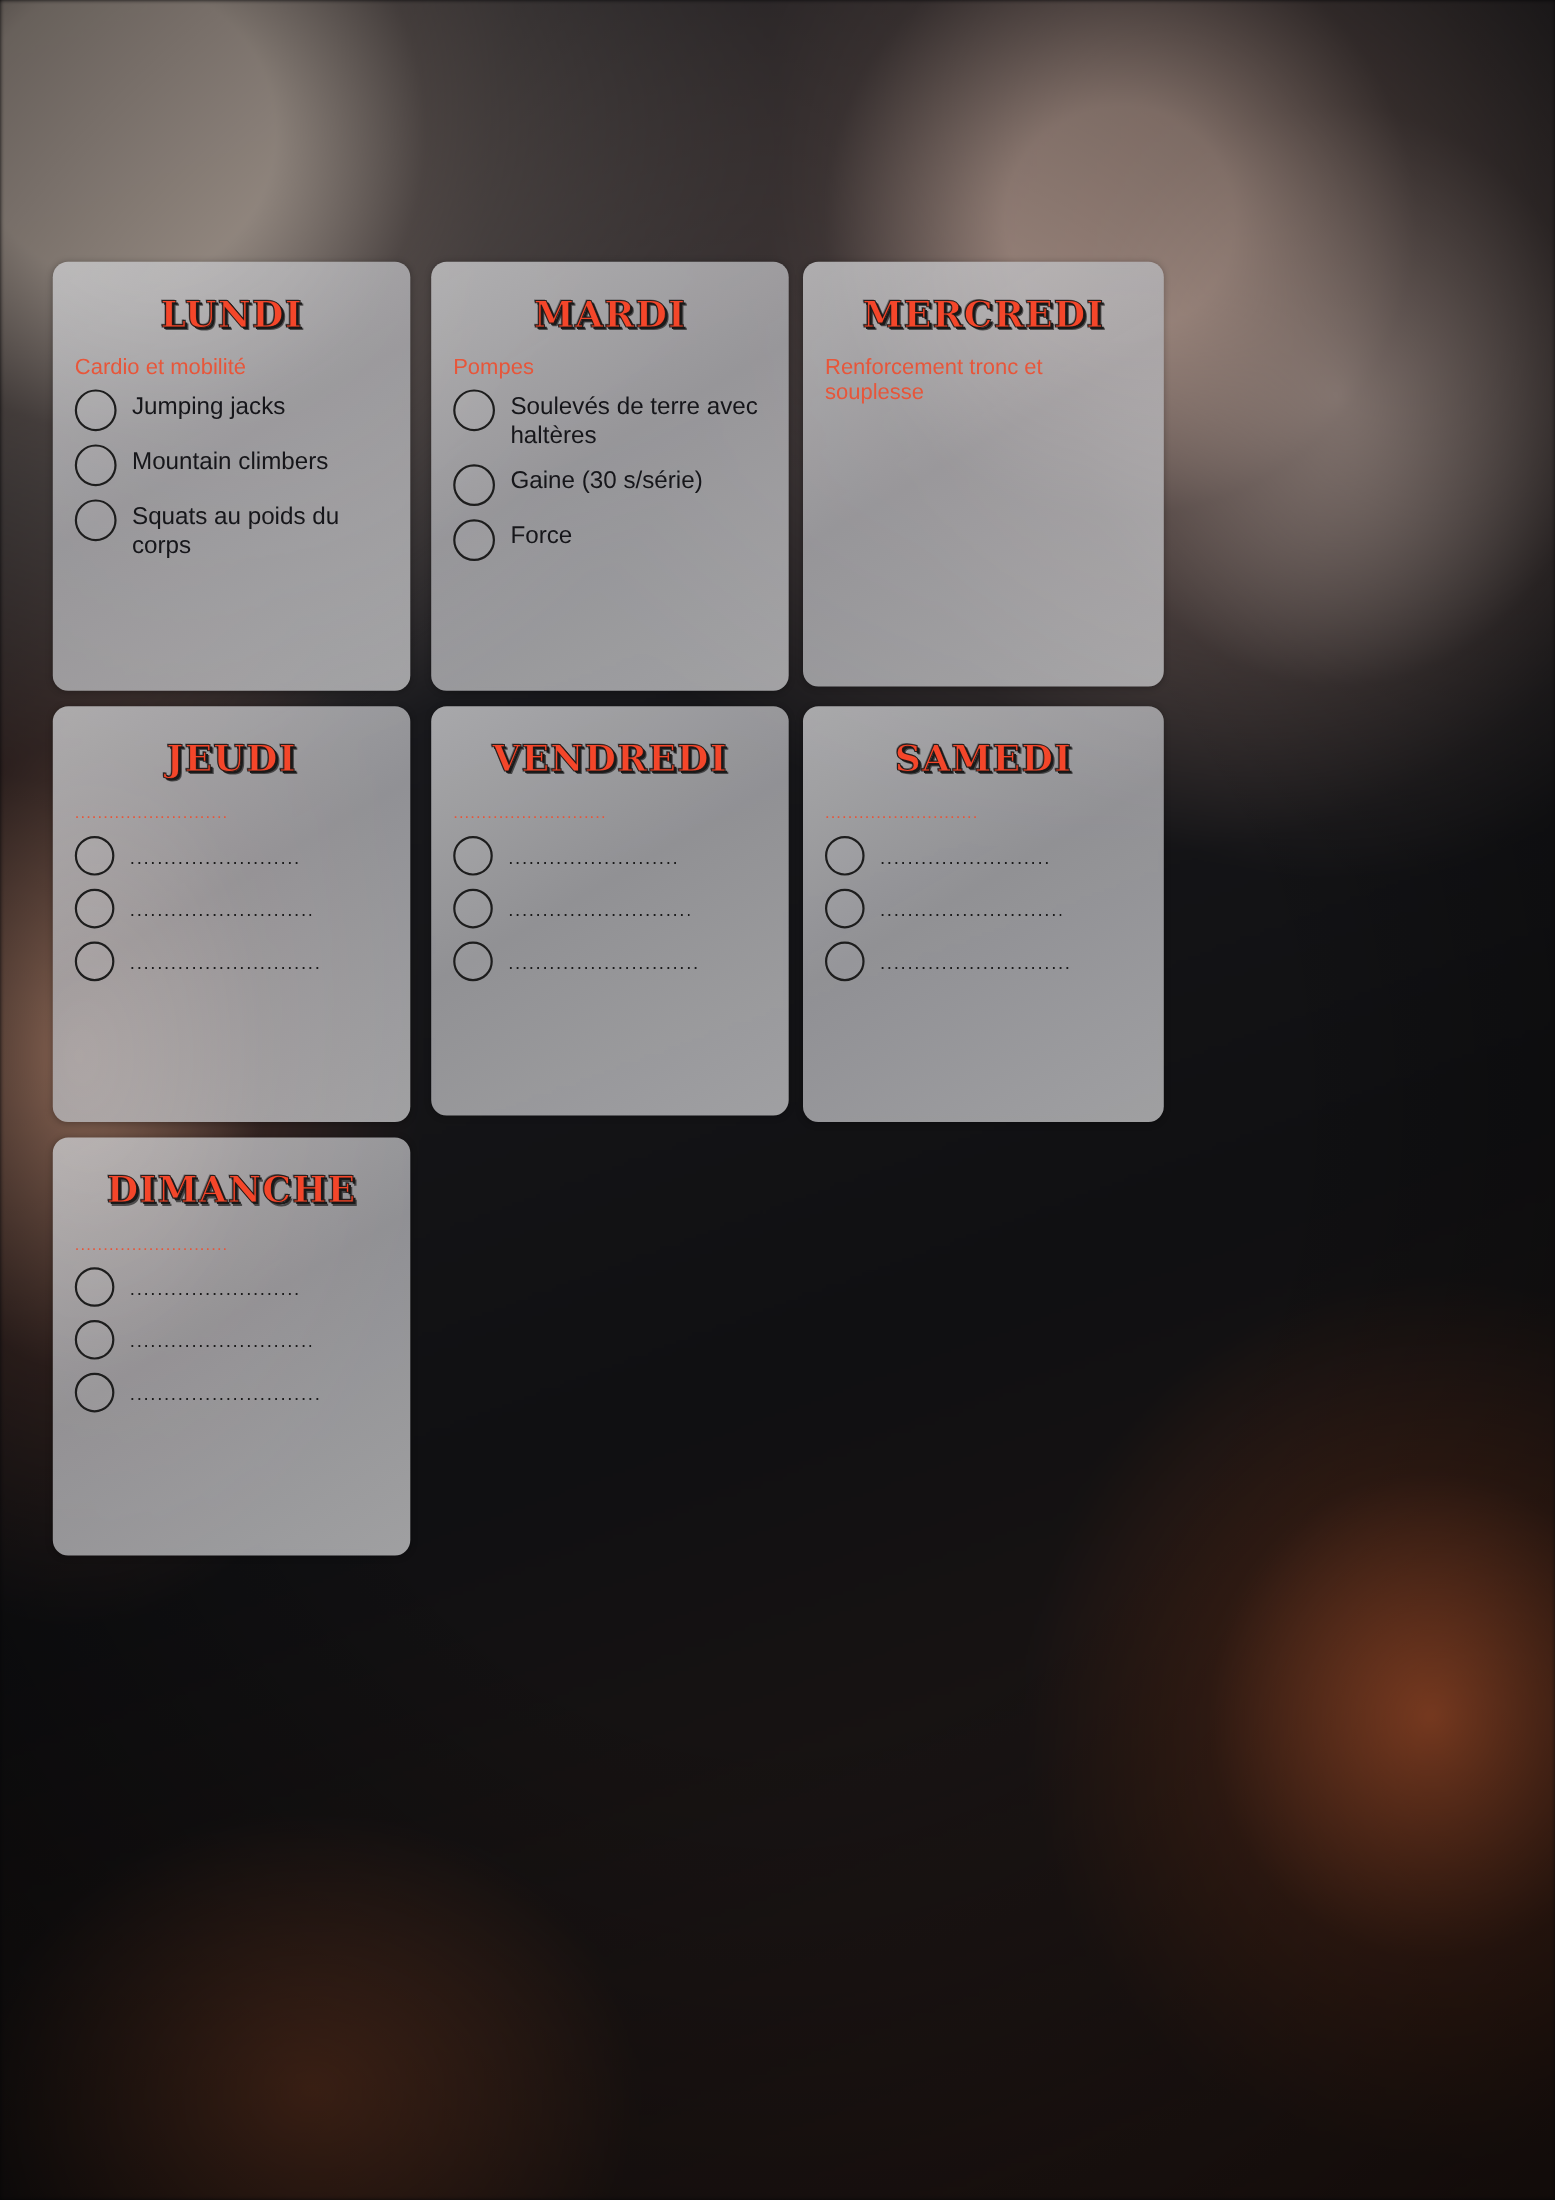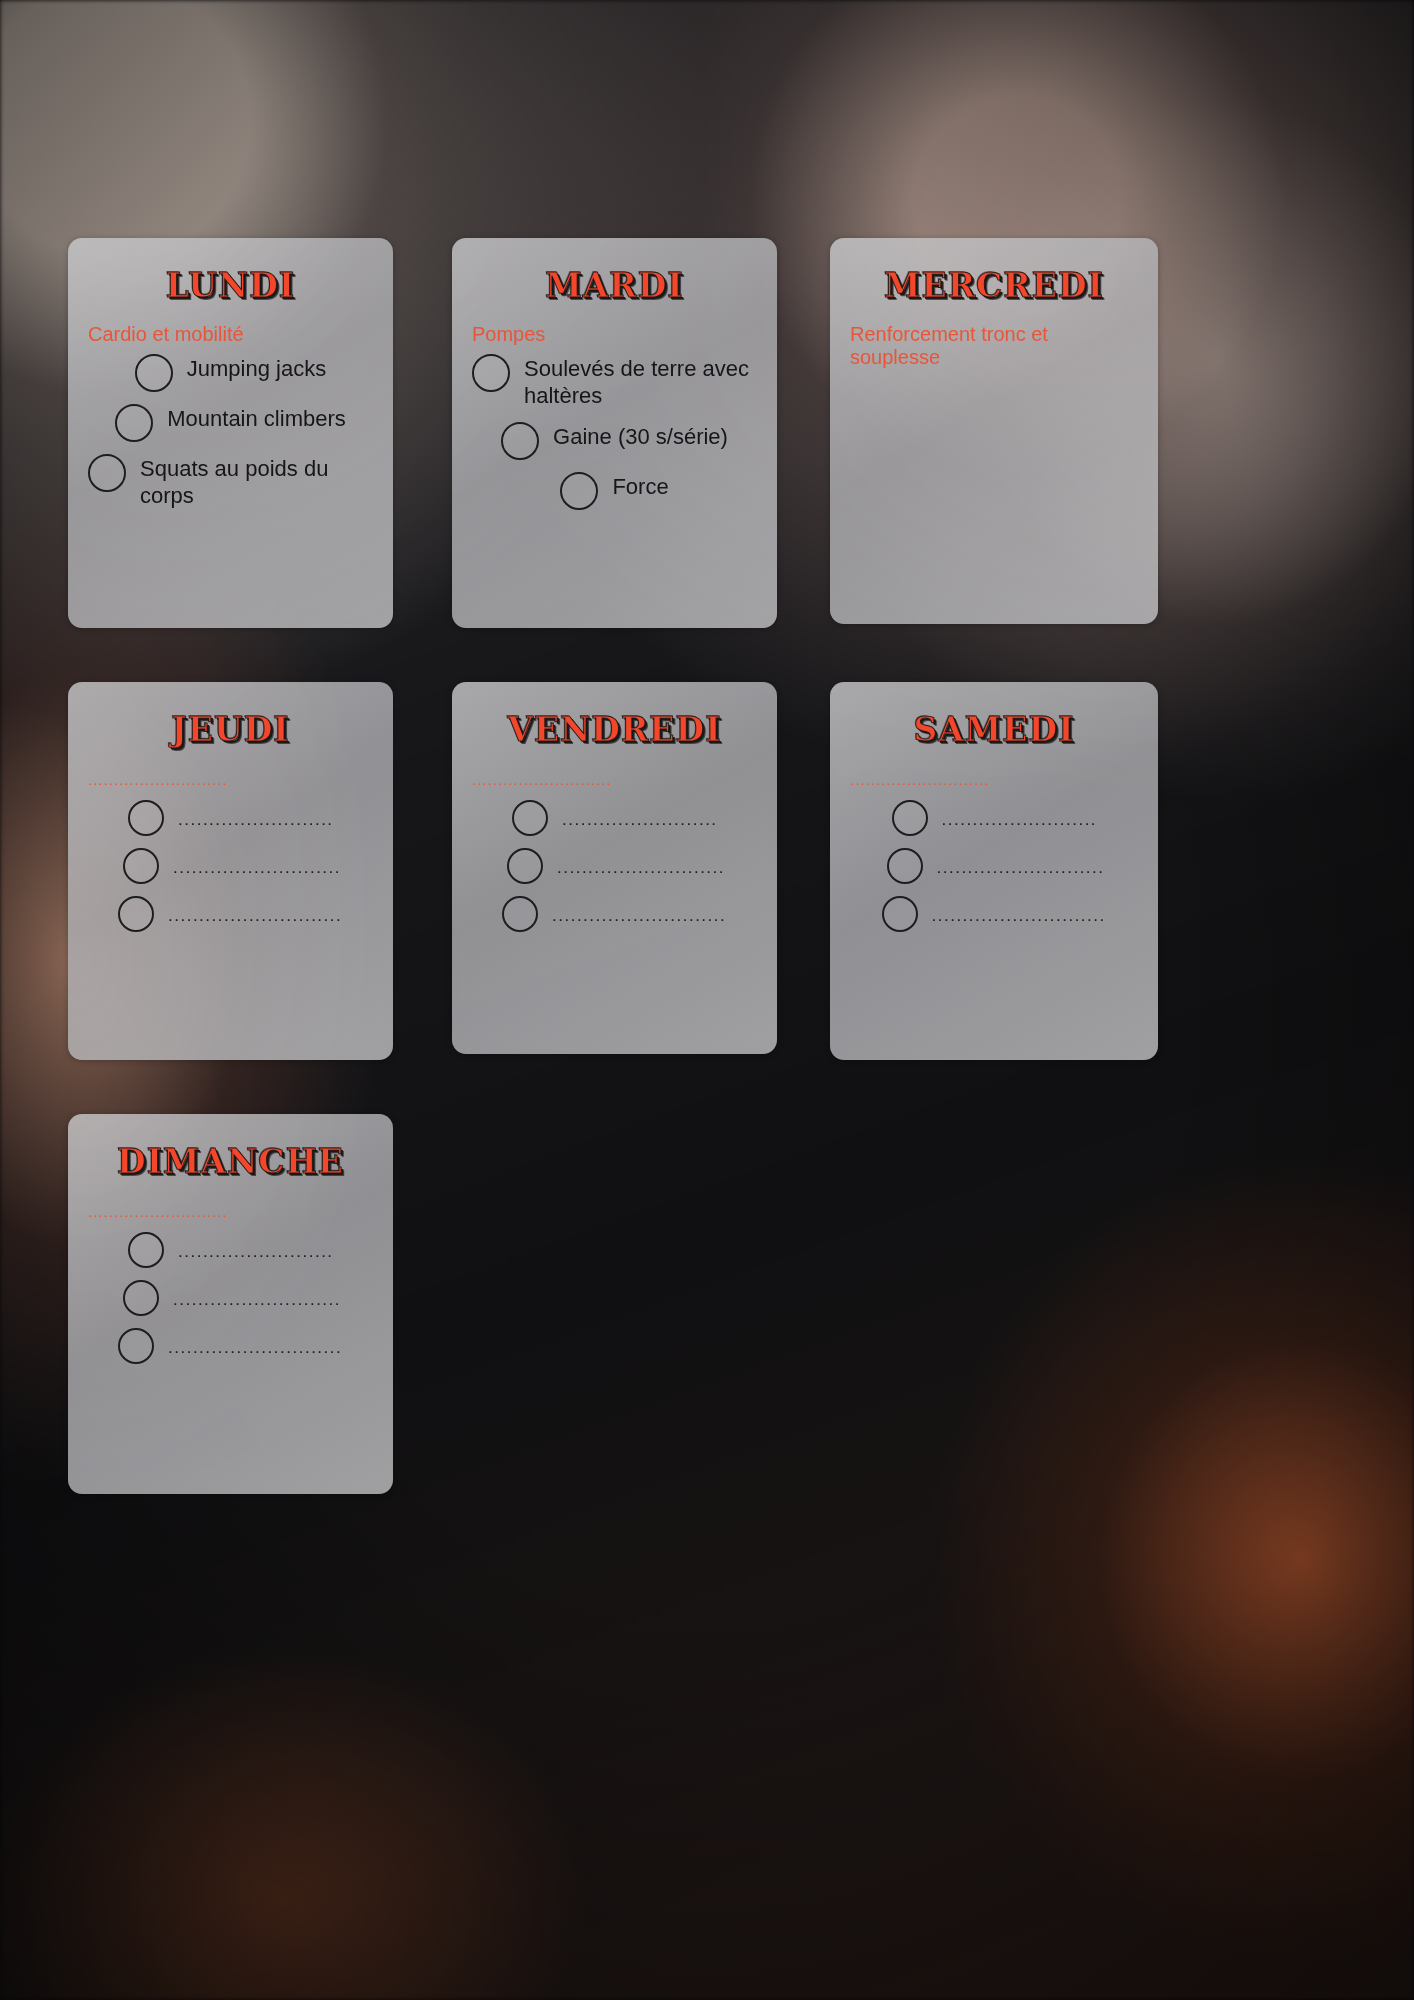--- a/index.html
+++ b/index.html
@@ -32,29 +32,28 @@
   #vignette {
     position: absolute;
     inset: 0;
     background: radial-gradient(ellipse 80% 70% at 50% 50%, rgba(0,0,0,0) 40%, rgba(0,0,0,0.55) 100%);
     pointer-events: none;
   }
 
   
   #sheet {
     position: absolute;
-    left: 68px;
+    left: 48px;
     top: 238px;
     width: 884px;
     display: grid;
     grid-template-columns: 338px 338px 334px;
     grid-auto-rows: auto;
     column-gap: 0px;
     row-gap: 0px;
-    gap: 40px;
   }
 
   .card {
     position: relative;
     background: linear-gradient(150deg, rgba(200,200,202,0.82), rgba(176,176,180,0.80) 45%, rgba(196,196,198,0.80));
     border-radius: 14px;
     backdrop-filter: blur(3px);
     box-shadow: 0 1px 6px rgba(0,0,0,0.25);
     padding: 22px 20px 22px 20px;
     box-sizing: border-box;
@@ -111,21 +110,20 @@
   
   ul.check-list {
     list-style: none;
     margin: 4px 0 0 0;
     padding: 0;
   }
   ul.check-list li {
     display: flex;
     align-items: flex-start;
     margin: 0 0 10px 0;
-    justify-content: center;
   }
   .bubble {
     flex: 0 0 auto;
     width: 34px;
     height: 34px;
     border: 2px solid #1d1d1d;
     border-radius: 50%;
     background: rgba(255,255,255,0.06);
     margin-right: 14px;
     margin-top: 2px;

